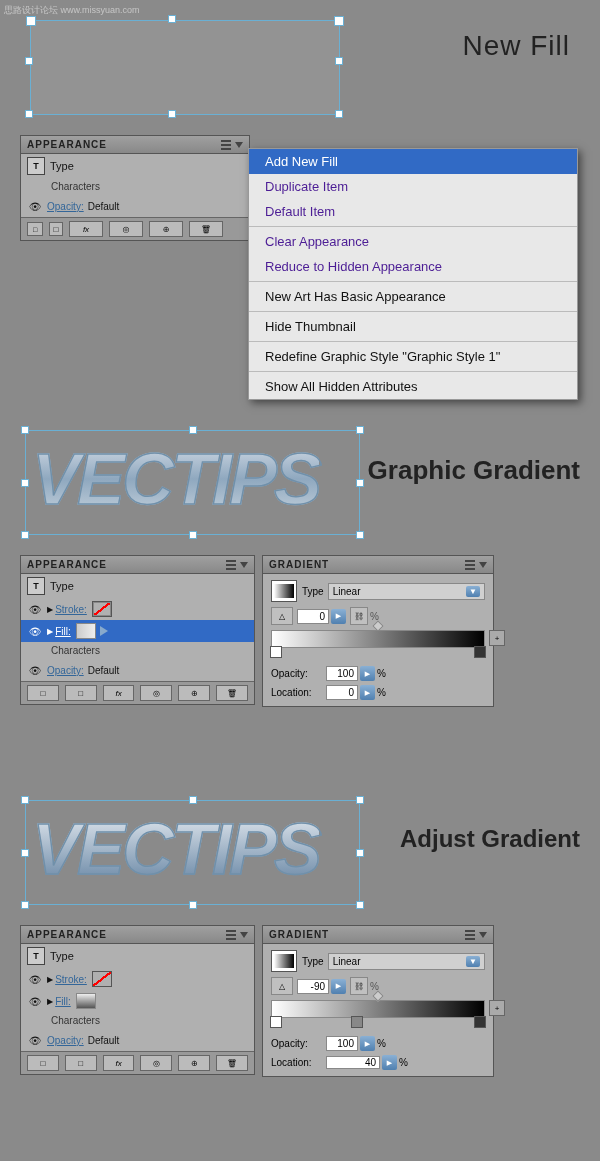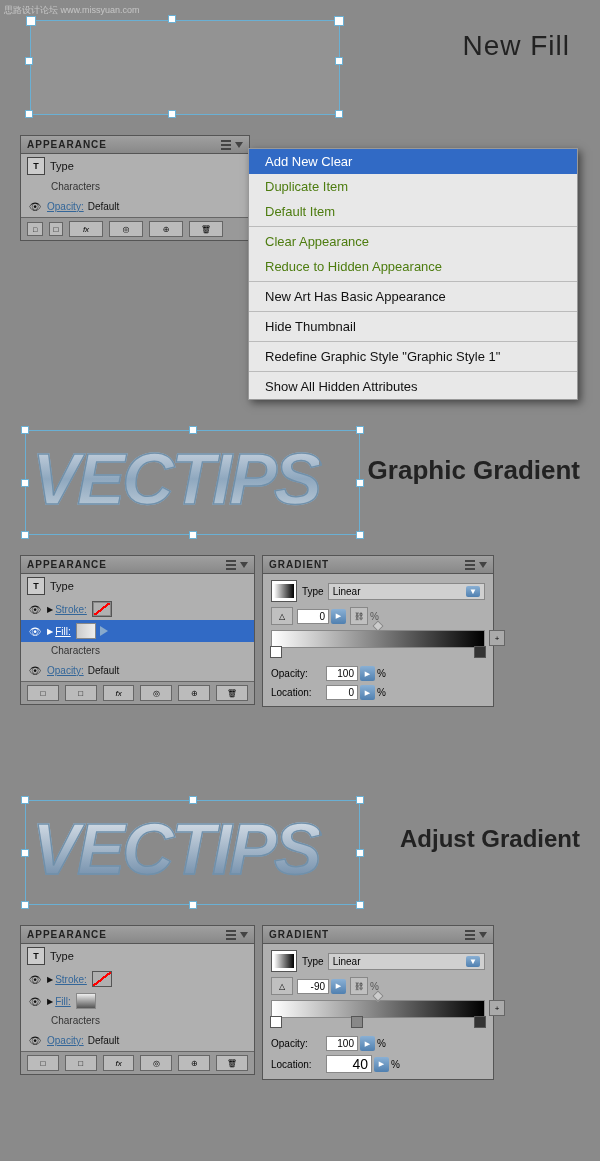--- a/index.html
+++ b/index.html
@@ -191,21 +191,21 @@
       font-size: 13px;
       color: #111;
       cursor: pointer;
       white-space: nowrap;
     }
     .menu-item.highlighted {
       background: #316ac5;
       color: white;
     }
     .menu-item.disabled {
-      color: #4d7c0f;
+      color: #4c1d95;
       cursor: default;
     }
     .menu-divider {
       height: 1px;
       background: #bbb;
       margin: 2px 0;
     }
 
     
     .section-linear {
@@ -292,21 +292,21 @@
       <div class="bottom-btn" style="width:16px;height:14px;font-size:7px;">□</div>
       <div class="bottom-btn" style="width:14px;height:14px;">□</div>
       <div class="bottom-btn" style="font-style:italic;">fx</div>
       <div class="bottom-btn">◎</div>
       <div class="bottom-btn">⊕</div>
       <div class="bottom-btn">🗑</div>
     </div>
   </div>
 
   <div class="dropdown-menu">
-    <div class="menu-item highlighted">Add New Clear</div>
+    <div class="menu-item highlighted">Add New Fill</div>
     <div class="menu-item disabled">Duplicate Item</div>
     <div class="menu-item disabled">Default Item</div>
     <div class="menu-divider"></div>
     <div class="menu-item disabled">Clear Appearance</div>
     <div class="menu-item disabled">Reduce to Hidden Appearance</div>
     <div class="menu-divider"></div>
     <div class="menu-item">New Art Has Basic Appearance</div>
     <div class="menu-divider"></div>
     <div class="menu-item">Hide Thumbnail</div>
     <div class="menu-divider"></div>
@@ -579,21 +579,21 @@
         <span style="width:55px;">Opacity:</span>
         <input type="text" style="width: 32px; font-size: 10px; background: white; border: 1px solid rgb(136, 136, 136); padding: 1px 3px; text-align: right;" value="100">
         <div style="background:linear-gradient(to bottom,#8ab0d4,#5080b0);border-radius:2px;width:15px;height:15px;display:flex;align-items:center;justify-content:center;cursor:pointer;margin-left:2px;">
             <span style="color:white;font-size:7px;">▶</span>
           </div>
         <span style="font-size:10px;margin-left:2px;">%</span>
       </div>
 
       <div style="display:flex;align-items:center;font-size:10px;">
         <span style="width:55px;">Location:</span>
-        <input type="text" style="width: 46px; font-size: 14px; background: white; border: 1px solid rgb(136, 136, 136); padding: 0 3px; text-align: right;" value="40">
+        <input type="text" style="width: 54px; font-size: 10px; background: white; border: 1px solid rgb(136, 136, 136); padding: 0 3px; text-align: right;" value="40">
         <div style="background:linear-gradient(to bottom,#8ab0d4,#5080b0);border-radius:2px;width:15px;height:15px;display:flex;align-items:center;justify-content:center;cursor:pointer;margin-left:2px;">
             <span style="color:white;font-size:7px;">▶</span>
           </div>
         <span style="font-size:10px;margin-left:2px;">%</span>
       </div>
     </div>
   </div>
 
 </div>
 

